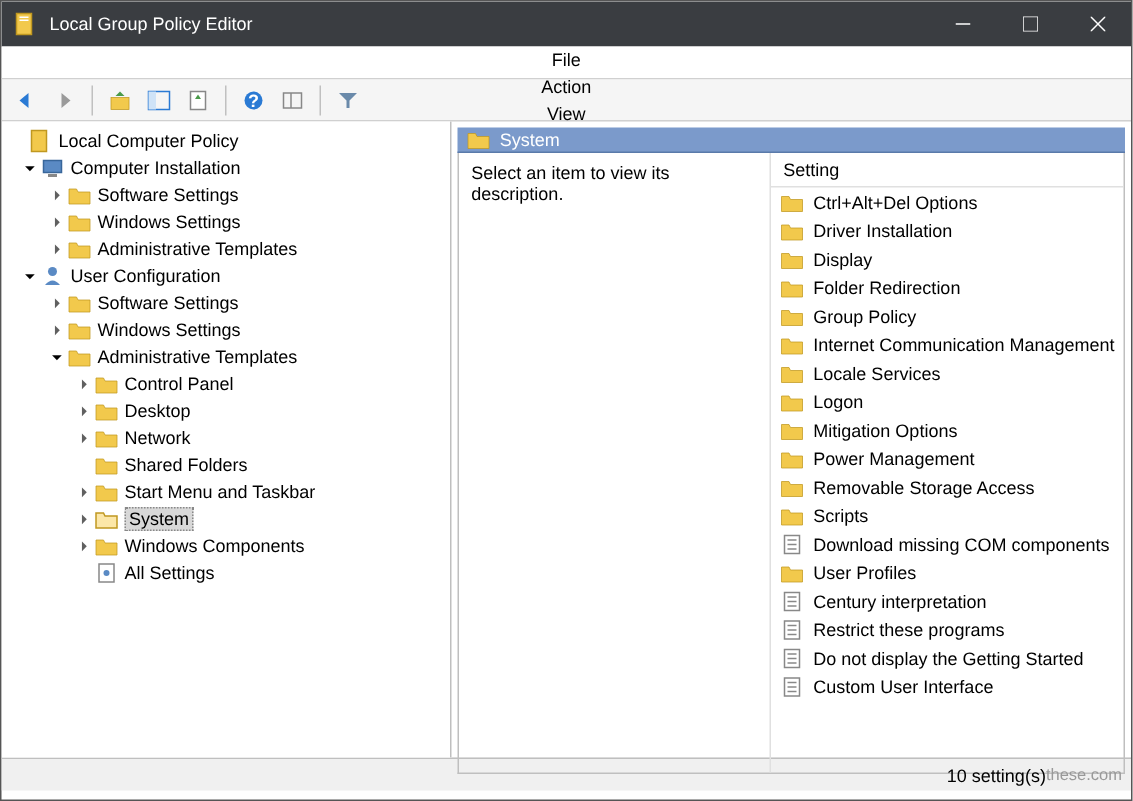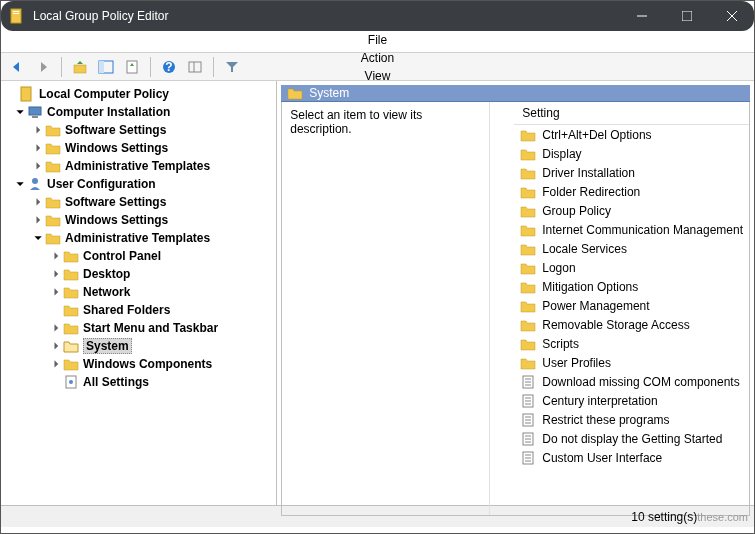--- a/index.html
+++ b/index.html
@@ -1,38 +1,38 @@
 <!DOCTYPE html>
 <html><head>
 <meta charset="utf-8">
 <style>
 * { box-sizing: border-box; margin: 0; padding: 0; font-family: "Segoe UI", Tahoma, sans-serif; font-size: 12px; }
 body { width: 755px; height: 534px; background: #fff; overflow: hidden; border: 1px solid #555; }
-.titlebar { height: 30px; background: #3a3d41; color: #fff; display: flex; align-items: center; padding: 0 0 0 8px; border-radius: 12px; }
+.titlebar { height: 30px; background: #3a3d41; color: #fff; display: flex; align-items: center; padding: 0 0 0 8px; }
 .titlebar .app-icon { width: 16px; height: 16px; margin-right: 8px; }
 .titlebar .title { flex: 1; font-size: 12px; }
 .titlebar .wbtn { width: 45px; height: 30px; display: flex; align-items: center; justify-content: center; color: #fff; }
 .titlebar .wbtn svg { width: 10px; height: 10px; }
 .menubar { height: 22px; background: #fff; display: flex; align-items: center; padding: 0 6px; border-bottom: 1px solid #d0d0d0; flex-direction: column; }
 .menubar .item { padding: 2px 10px; }
 .toolbar { height: 28px; background: #f5f5f5; display: flex; align-items: center; padding: 0 4px; gap: 2px; border-bottom: 1px solid #d0d0d0; }
 .toolbar .tbtn { width: 24px; height: 24px; display: flex; align-items: center; justify-content: center; border: 1px solid transparent; }
 .toolbar .sep { width: 1px; height: 20px; background: #c0c0c0; margin: 0 4px; }
 .content { display: flex; height: 424px; }
 .tree { width: 380px; border-right: 1px solid #bfbfbf; overflow: auto; padding: 4px 0; background: #fff; }
-.tree-row { display: flex; align-items: center; height: 18px; padding-right: 4px; white-space: nowrap; font-weight: bold; }
+.tree-row { display: flex; align-items: center; height: 18px; padding-right: 4px; white-space: nowrap; }
 .tree-row .arrow { width: 14px; text-align: center; color: #606060; font-size: 9px; }
 .tree-row .arrow.open { color: #000; }
 .tree-row .icon { width: 16px; height: 16px; margin-right: 4px; flex-shrink: 0; }
 .tree-row.sel .label { background: #d8d8d8; border: 1px dotted #888; padding: 0 2px; }
 .right { flex: 1; display: flex; flex-direction: column; }
 .panel-header { height: 24px; background: #7b9acb; color: #fff; display: flex; align-items: center; padding: 0 6px; gap: 6px; border-bottom: 1px solid #5a7aaa; margin: 4px 4px 0 4px; }
 .panel-body { flex: 1; display: flex; margin: 0 4px; border: 1px solid #bfbfbf; border-top: none; }
 .desc-col { width: 208px; padding: 6px 8px; border-right: 1px solid #e0e0e0; }
-.list-col { flex: 1; overflow: hidden; position: relative; margin-left: 24px; }
+.list-col { flex: 1; overflow: hidden; position: relative; }
 .list-head { padding: 4px 8px; border-bottom: 1px solid #e0e0e0; }
 .list-items { overflow-y: scroll; overflow-x: scroll; height: 390px; }
 .list-row { display: flex; align-items: center; height: 19px; padding: 0 6px; gap: 6px; white-space: nowrap; }
 .tabs { height: 22px; display: flex; align-items: flex-end; padding-left: 8px; margin: 0 4px; }
 .tab { border: 1px solid #bfbfbf; border-top: none; padding: 2px 12px; background: #fff; font-size: 12px; border-radius: 0 0 4px 4px; margin-right: -1px; }
 .tab.active { background: #fff; position: relative; top: -1px; }
 .statusbar { height: 22px; border-top: 1px solid #bfbfbf; display: flex; align-items: center; padding: 0 6px; justify-content: flex-end; background: #f0f0f0; }
 .statusbar .water { color: #999; font-size: 11px; }
 .folder-icon { fill: #f2c94c; stroke: #c09820; stroke-width: 0.5; }
 .page-icon rect { fill: #fff; stroke: #888; } .page-icon line { stroke: #888; }
@@ -267,32 +267,32 @@
           <div class="list-row">
               <svg width="16" height="16" viewBox="0 0 16 16">
                 <path d="M1 4 L6 4 L7 6 L15 6 L15 14 L1 14 Z" class="folder-icon"></path>
               </svg>
               <span>Ctrl+Alt+Del Options</span>
             </div>
           <div class="list-row">
               <svg width="16" height="16" viewBox="0 0 16 16">
                 <path d="M1 4 L6 4 L7 6 L15 6 L15 14 L1 14 Z" class="folder-icon"></path>
               </svg>
+              <span>Driver Installation</span>
+            </div>
+          <div class="list-row">
+              <svg width="16" height="16" viewBox="0 0 16 16">
+                <path d="M1 4 L6 4 L7 6 L15 6 L15 14 L1 14 Z" class="folder-icon"></path>
+              </svg>
               <span>Display</span>
             </div>
           <div class="list-row">
               <svg width="16" height="16" viewBox="0 0 16 16">
                 <path d="M1 4 L6 4 L7 6 L15 6 L15 14 L1 14 Z" class="folder-icon"></path>
               </svg>
-              <span>Driver Installation</span>
-            </div>
-          <div class="list-row">
-              <svg width="16" height="16" viewBox="0 0 16 16">
-                <path d="M1 4 L6 4 L7 6 L15 6 L15 14 L1 14 Z" class="folder-icon"></path>
-              </svg>
               <span>Folder Redirection</span>
             </div>
           <div class="list-row">
               <svg width="16" height="16" viewBox="0 0 16 16">
                 <path d="M1 4 L6 4 L7 6 L15 6 L15 14 L1 14 Z" class="folder-icon"></path>
               </svg>
               <span>Group Policy</span>
             </div>
           <div class="list-row">
               <svg width="16" height="16" viewBox="0 0 16 16">
@@ -328,37 +328,37 @@
               <svg width="16" height="16" viewBox="0 0 16 16">
                 <path d="M1 4 L6 4 L7 6 L15 6 L15 14 L1 14 Z" class="folder-icon"></path>
               </svg>
               <span>Removable Storage Access</span>
             </div>
           <div class="list-row">
               <svg width="16" height="16" viewBox="0 0 16 16">
                 <path d="M1 4 L6 4 L7 6 L15 6 L15 14 L1 14 Z" class="folder-icon"></path>
               </svg>
               <span>Scripts</span>
-            </div>
-          <div class="list-row">
-              <svg width="16" height="16" viewBox="0 0 16 16">
-                <path d="M1 4 L6 4 L7 6 L15 6 L15 14 L1 14 Z" class="folder-icon"></path>
-              </svg>
-              <span>User Profiles</span>
             </div>
           <div class="list-row">
               <svg width="16" height="16" class="page-icon" viewBox="0 0 16 16">
                 <rect x="3" y="2" width="10" height="12"></rect>
                 <line x1="5" y1="5" x2="11" y2="5"></line>
                 <line x1="5" y1="8" x2="11" y2="8"></line>
                 <line x1="5" y1="11" x2="11" y2="11"></line>
               </svg>
               <span>Download missing COM components</span>
             </div>
           <div class="list-row">
+              <svg width="16" height="16" viewBox="0 0 16 16">
+                <path d="M1 4 L6 4 L7 6 L15 6 L15 14 L1 14 Z" class="folder-icon"></path>
+              </svg>
+              <span>User Profiles</span>
+            </div>
+          <div class="list-row">
               <svg width="16" height="16" class="page-icon" viewBox="0 0 16 16">
                 <rect x="3" y="2" width="10" height="12"></rect>
                 <line x1="5" y1="5" x2="11" y2="5"></line>
                 <line x1="5" y1="8" x2="11" y2="8"></line>
                 <line x1="5" y1="11" x2="11" y2="11"></line>
               </svg>
               <span>Century interpretation</span>
             </div>
           <div class="list-row">
               <svg width="16" height="16" class="page-icon" viewBox="0 0 16 16">

